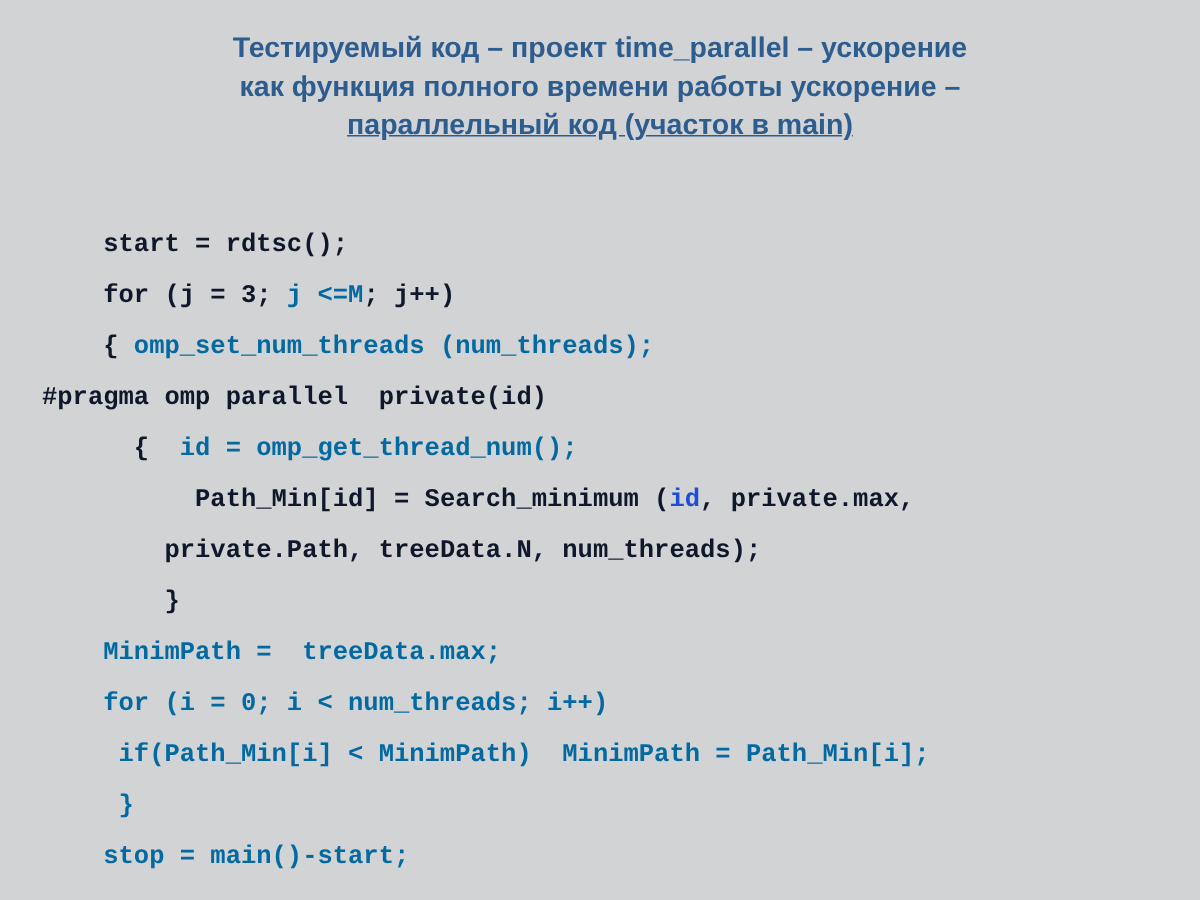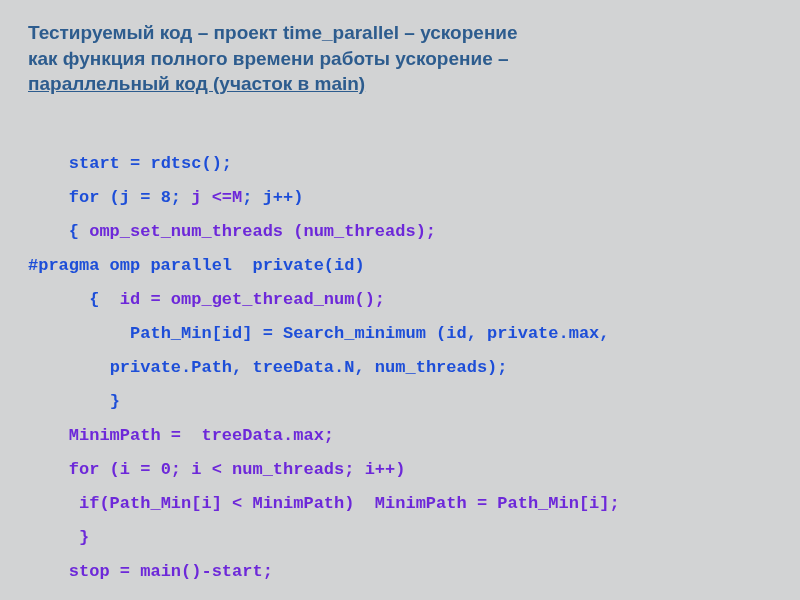--- a/index.html
+++ b/index.html
@@ -13,54 +13,54 @@
   .slide {
     width: 800px;
     height: 600px;
     box-sizing: border-box;
     padding: 20px 28px 8px 28px;
   }
   .title {
     color: #2d5c8e;
     font-weight: bold;
     font-size: 19px;
-    text-align: left;
+    text-align: center;
     line-height: 1.35;
     margin: 0 auto 16px auto;
   }
   .title .ul {
     text-decoration: underline;
     margin-top: 16px;
   }
   .code {
     font-family: "Courier New", Courier, monospace;
     font-weight: bold;
     font-size: 17px;
     line-height: 2.0;
     color: #35383a;
     white-space: pre;
   }
-  .kw   { color: #1d4ed8; font-family: Liberation Mono, monospace; }   
-  .dark { color: #6d28d9; }   
+  .kw   { color: #0f172a; font-family: Liberation Mono, monospace; }   
+  .dark { color: #0369a1; }   
   .grn  { color: #1d4ed8; }   
 </style>
 </head>
 <body>
 
 <div class="slide">
 
   <div class="title">
     <span>Тестируемый код – проект time_parallel – ускорение</span><br>
     <span>как функция полного времени работы ускорение –</span><br>
     <span class="ul">параллельный код (участок в main)</span>
   </div>
 
   <div class="code">
 <span><span>    </span><span class="kw">start = rdtsc();</span></span>
-<span><span>    </span><span class="kw">for (j = 8;</span><span class="dark"> j &lt;=M</span><span class="kw">; j++)</span></span>
+<span><span>    </span><span class="kw">for (j = 3;</span><span class="dark"> j &lt;=M</span><span class="kw">; j++)</span></span>
 <span><span>    </span><span class="kw">{</span><span class="dark"> omp_set_num_threads (num_threads);</span></span>
 <span><span class="kw">#pragma omp parallel  private(id)</span></span>
 <span><span>      </span><span class="kw">{ </span><span class="dark"> id = omp_get_thread_num();</span></span>
 <span><span>          </span><span class="kw">Path_Min[id] = Search_minimum (</span><span class="grn">id</span><span class="kw">, private.max,</span></span>
 <span><span>        </span><span class="kw">private.Path, treeData.N, num_threads);</span></span>
 <span><span>        </span><span class="kw">}</span></span>
 <span><span>    </span><span class="dark">MinimPath =  treeData.max;</span></span>
 <span><span>    </span><span class="dark">for (i = 0; i &lt; num_threads; i++)</span></span>
 <span><span>    </span><span class="dark"> if(Path_Min[i] &lt; MinimPath)  MinimPath = Path_Min[i];</span></span>
 <span><span>    </span><span class="dark"> }</span></span>

